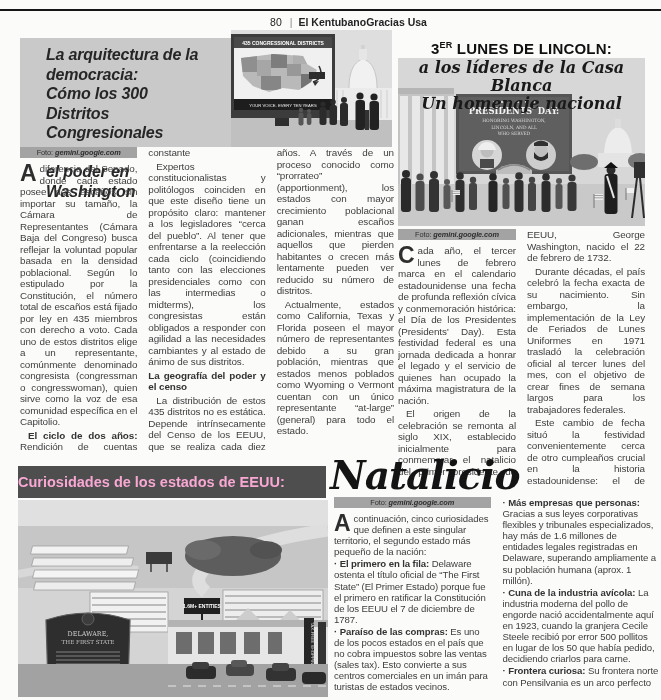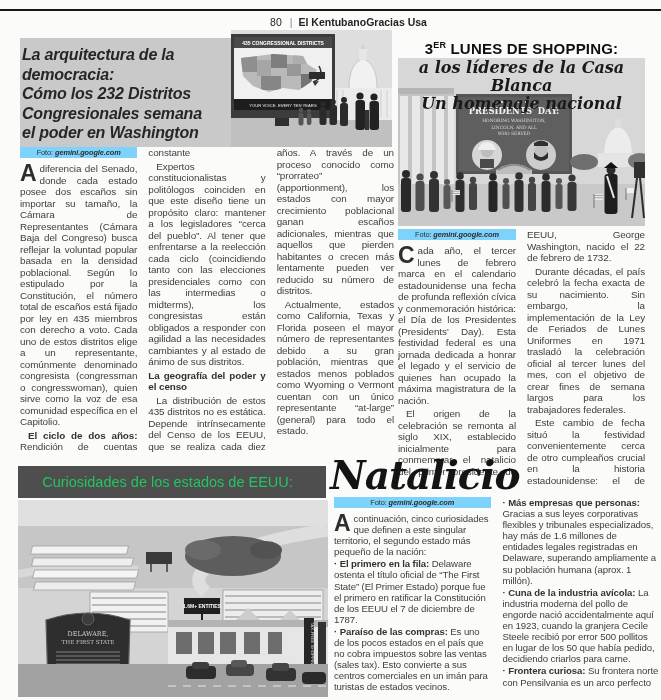--- a/index.html
+++ b/index.html
@@ -7,52 +7,52 @@
         font-family:"Liberation Sans",sans-serif;color:#3e3e3e;}
   .top-rule{position:absolute;left:0;top:9px;width:661px;height:2px;background:#161616;}
   .hdr{position:absolute;left:18px;top:16px;width:629px;display:flex;justify-content:center;
        font-size:10.5px;color:#232323;padding-left:16px;}
   .hdr .left span.pg{font-weight:400;margin-right:8px;}
   .hdr .left span.div{color:#8a8a8a;margin-right:6px;font-weight:300;}
   .hdr b{font-weight:700;}
 
   
   .ltitle{position:absolute;left:20px;top:38px;width:211px;height:109px;background:#c9c9c9;
-          box-sizing:border-box;padding:7px 2px;font-weight:700;font-style:italic;
+          box-sizing:border-box;padding:7px 26px;font-weight:700;font-style:italic;
           font-size:16px;line-height:19.5px;color:#262626;letter-spacing:-0.2px;}
   .photo1{position:absolute;left:231px;top:30px;width:161px;height:117px;}
   .flow{position:absolute;column-gap:11px;column-fill:auto;overflow:hidden;
         font-size:9.9px;line-height:11.5px;text-align:justify;letter-spacing:-0.1px;}
   .flow p{margin:0 0 2px;}
   .flow .ind{text-indent:8px;}
   .lflow{left:20px;top:147px;width:374px;height:312px;column-count:3;}
   .rflow{left:398px;top:229px;width:247px;height:259px;column-count:2;}
   .bflow{left:334px;top:497px;width:325px;height:200px;column-count:2;column-gap:12px;
          text-align:left;font-size:9.6px;line-height:11.1px;}
-  .credit{background:#7dd3fc;font-size:7.4px;line-height:11px;height:11px;text-align:center;
+  .credit{background:#a3a3a3;font-size:7.4px;line-height:11px;height:11px;text-align:center;
           color:#2f2f2f;margin:0 0 5px;white-space:nowrap;overflow:hidden;}
   .credit b{font-style:italic;}
   .dropcap{float:left;font-weight:700;font-size:23px;line-height:19px;margin:1px 3px 0 0;color:#2e2e2e;}
   .leadb{font-weight:700;color:#333;}
   .h3c{font-weight:700;color:#333;margin:3px 0 2px;}
   .bflow p{margin:0 0 1px;}
 
   
   .kicker{position:absolute;left:398px;top:40px;width:247px;text-align:center;font-weight:700;
           font-size:15px;color:#101010;letter-spacing:0.2px;}
   .kicker sup{font-size:9px;vertical-align:super;}
   .photo2wrap{position:absolute;left:398px;top:58px;width:247px;height:168px;}
   .photo2wrap svg{position:absolute;left:0;top:0;}
   .rtitle{position:absolute;left:0;top:1px;width:100%;text-align:center;
           font-family:"DejaVu Serif",serif;font-weight:700;font-style:italic;
           font-size:16px;line-height:18px;color:#191919;}
 
   
   .curio-bar{position:absolute;left:18px;top:466px;width:308px;height:32px;background:#4e4e4e;
-             color:#22c55e;font-weight:400;font-size:14.5px;line-height:32px;text-align:center;
+             color:#f9a8d4;font-weight:700;font-size:14.5px;line-height:32px;text-align:left;
              box-sizing:border-box;padding-right:9px;}
   .delaware{position:absolute;left:330px;top:455px;width:320px;font-family:"DejaVu Serif",serif;
             font-weight:700;font-style:italic;font-size:39px;line-height:40px;color:#141414;
             letter-spacing:-1px;}
   .photo3{position:absolute;left:18px;top:500px;width:286px;height:197px;border-radius:14px;}
   svg{display:block;}
 </style>
 </head>
 <body>
 
@@ -62,21 +62,21 @@
   <div class="hdr">
     <div class="left">
       <span class="pg">80</span><span class="div">|</span><b>El Kentubano</b>
     </div>
     <b>Gracias Usa</b>
   </div>
 
   <div class="ltitle">
     <div>La arquitectura de la</div>
     <div>democracia:</div>
-    <div>Cómo los 232 Distritos</div>
+    <div>Cómo los 300 Distritos</div>
     <div>Congresionales semana</div>
     <div>el poder en Washington</div>
   </div>
 
   <div class="photo1">
     <svg width="161" height="117" viewBox="0 0 161 117">
       <rect width="161" height="117" fill="#dedede"></rect>
       <rect y="86" width="161" height="31" fill="#c0c0c0"></rect>
 
       <rect x="102" y="58" width="59" height="32" fill="#ebebeb"></rect>
@@ -146,21 +146,21 @@
     <p><span class="dropcap">A</span><span>diferencia del Senado, donde cada estado posee dos escaños sin importar su tamaño, la Cámara de Representantes (Cámara Baja del Congreso) busca reflejar la voluntad popular basada en la densidad poblacional. Según lo estipulado por la Constitución, el número total de escaños está fijado por ley en 435 miembros con derecho a voto. Cada uno de estos distritos elige a un representante, comúnmente denominado congresista (congressman o congresswoman), quien sirve como la voz de esa comunidad específica en el Capitolio.</span></p>
     <p class="ind"><span class="leadb">El ciclo de dos años:</span><span> Rendición de cuentas constante</span></p>
     <p class="ind">Expertos constitucionalistas y politólogos coinciden en que este diseño tiene un propósito claro: mantener a los legisladores “cerca del pueblo”. Al tener que enfrentarse a la reelección cada ciclo (coincidiendo tanto con las elecciones presidenciales como con las intermedias o midterms), los congresistas están obligados a responder con agilidad a las necesidades cambiantes y al estado de ánimo de sus distritos.</p>
     <p class="h3c">La geografía del poder y el censo</p>
     <p class="ind">La distribución de estos 435 distritos no es estática. Depende intrínsecamente del Censo de los EEUU, que se realiza cada diez años. A través de un proceso conocido como “prorrateo” (apportionment), los estados con mayor crecimiento poblacional ganan escaños adicionales, mientras que aquellos que pierden habitantes o crecen más lentamente pueden ver reducido su número de distritos.</p>
     <p class="ind">Actualmente, estados como California, Texas y Florida poseen el mayor número de representantes debido a su gran población, mientras que estados menos poblados como Wyoming o Vermont cuentan con un único representante “at-large” (general) para todo el estado.</p>
 
   </div>
 
   <div class="kicker">
-    <span>3</span><sup>ER</sup><span> LUNES DE SHOPPING:</span>
+    <span>3</span><sup>ER</sup><span> LUNES DE LINCOLN:</span>
   </div>
 
   <div class="photo2wrap">
     <svg width="247" height="168" viewBox="0 0 247 168">
       <rect width="247" height="168" fill="#d7d7d7"></rect>
 
       <rect x="0" y="34" width="56" height="96" fill="#c4c4c4"></rect>
       <g fill="#e8e8e8">
         <rect x="2" y="38" width="8" height="90"></rect>
           <rect x="14" y="38" width="8" height="90"></rect>

